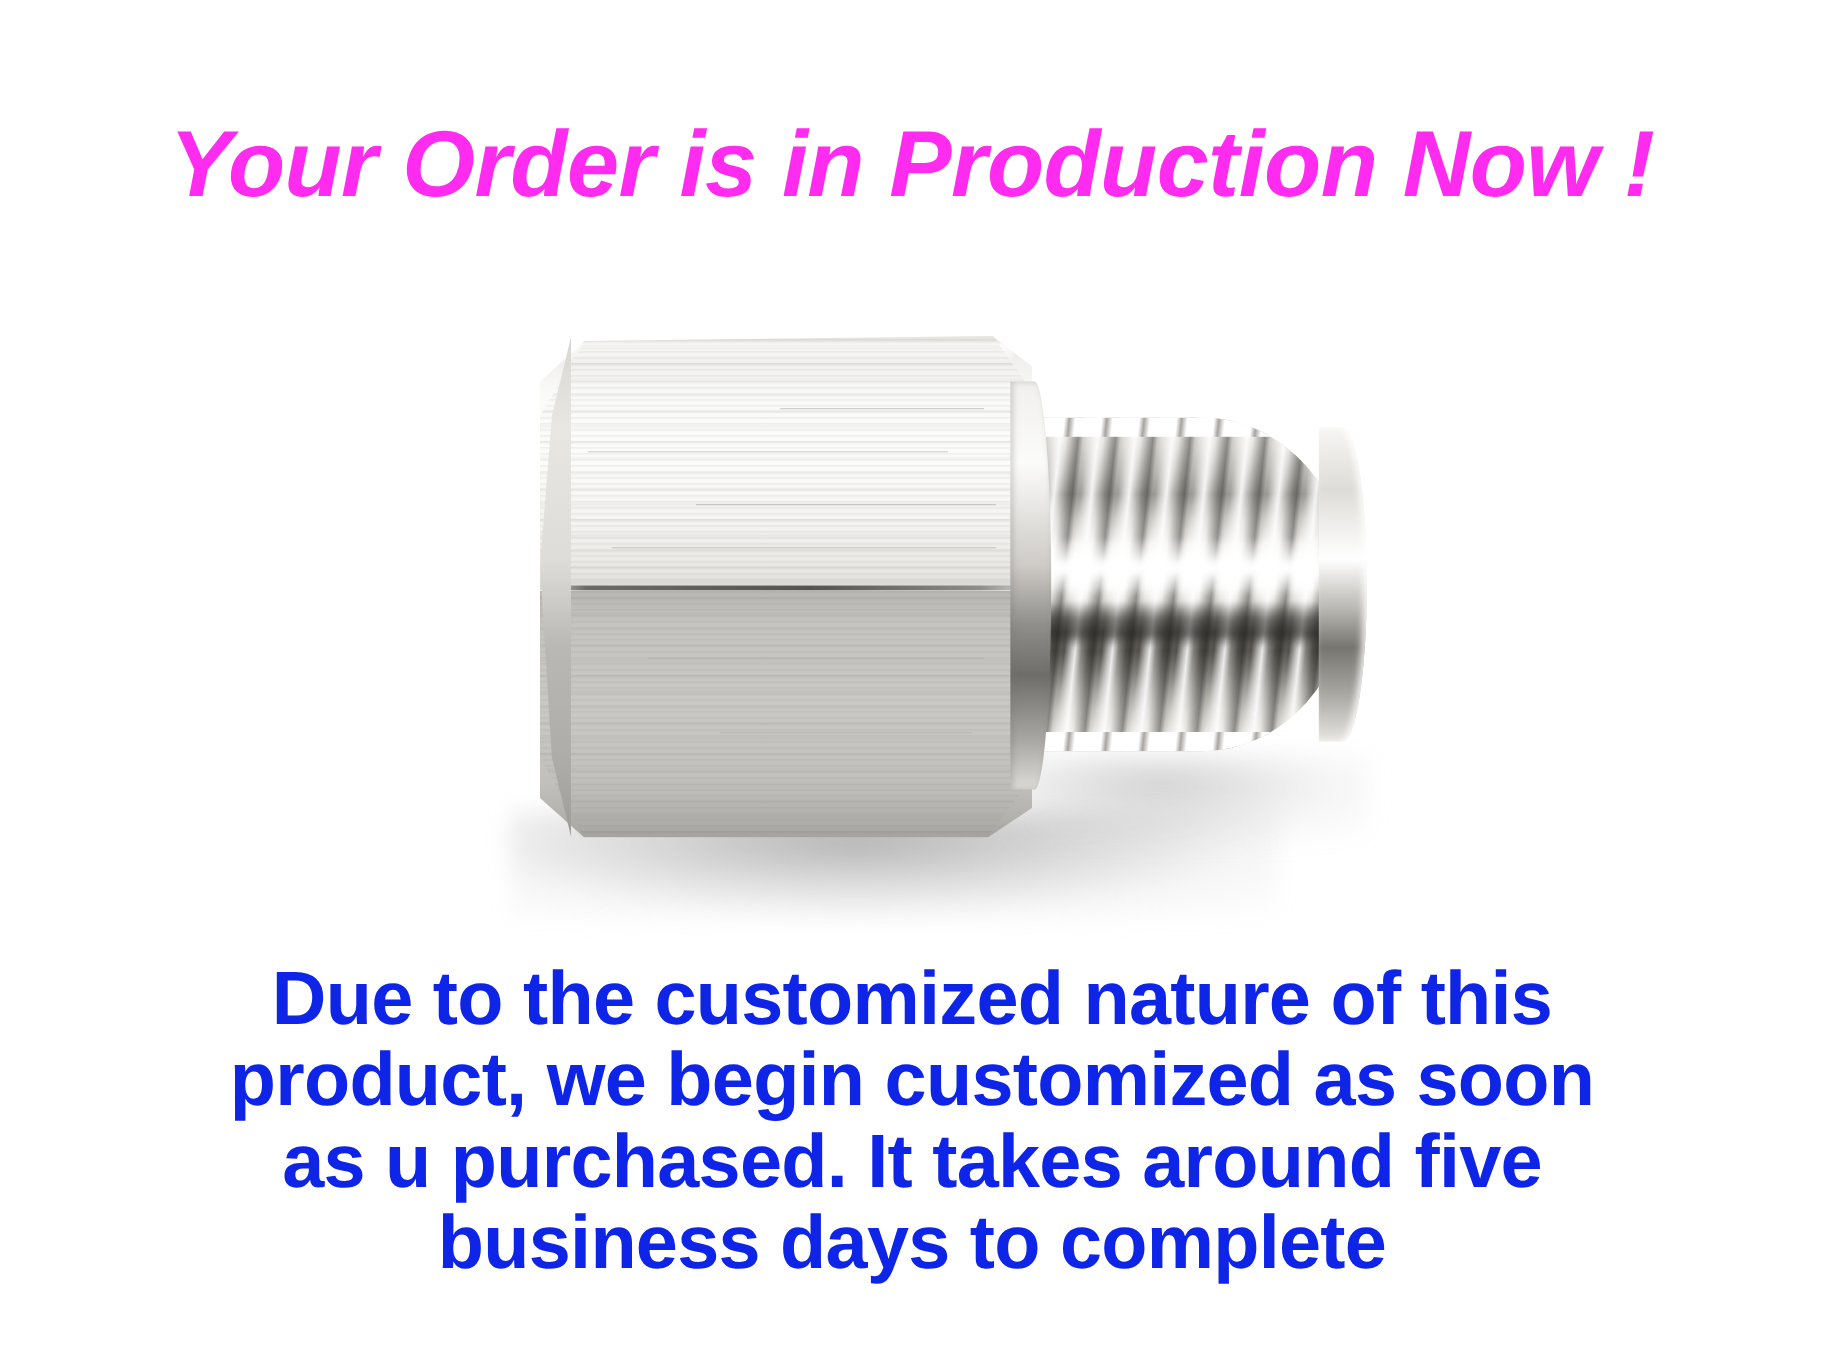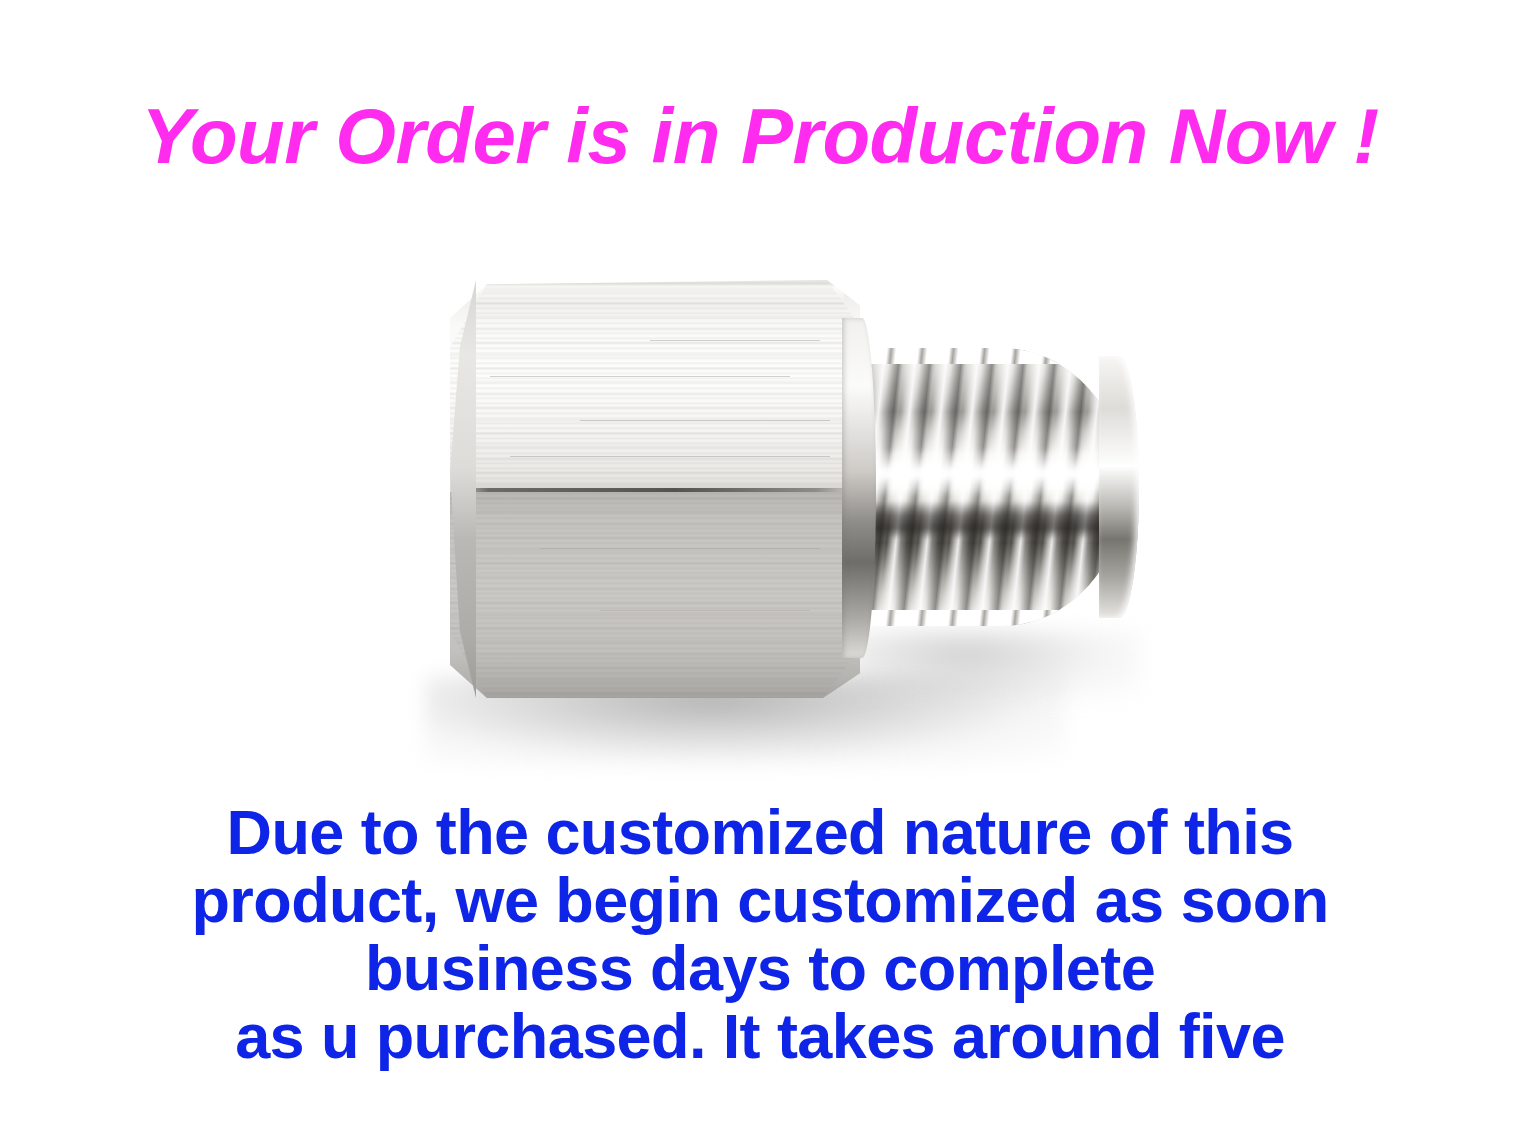--- a/index.html
+++ b/index.html
@@ -343,17 +343,17 @@
       <div class="hex-scratch" style="left:150px; top:330px; width:210px; background:rgba(150,148,144,0.26);"></div>
       <div class="hex-leftface"></div>
       <div class="hex-shoulder"></div>
     </div>
 
   </div>
 
   <div id="body-copy">
     <span class="line">Due to the customized nature of this</span>
     <span class="line">product, we begin customized as soon</span>
+    <span class="line">as u purchased. It takes around five</span>
     <span class="line">business days to complete</span>
-    <span class="line">as u purchased. It takes around five</span>
   </div>
 
 </div>
 
 </body></html>

